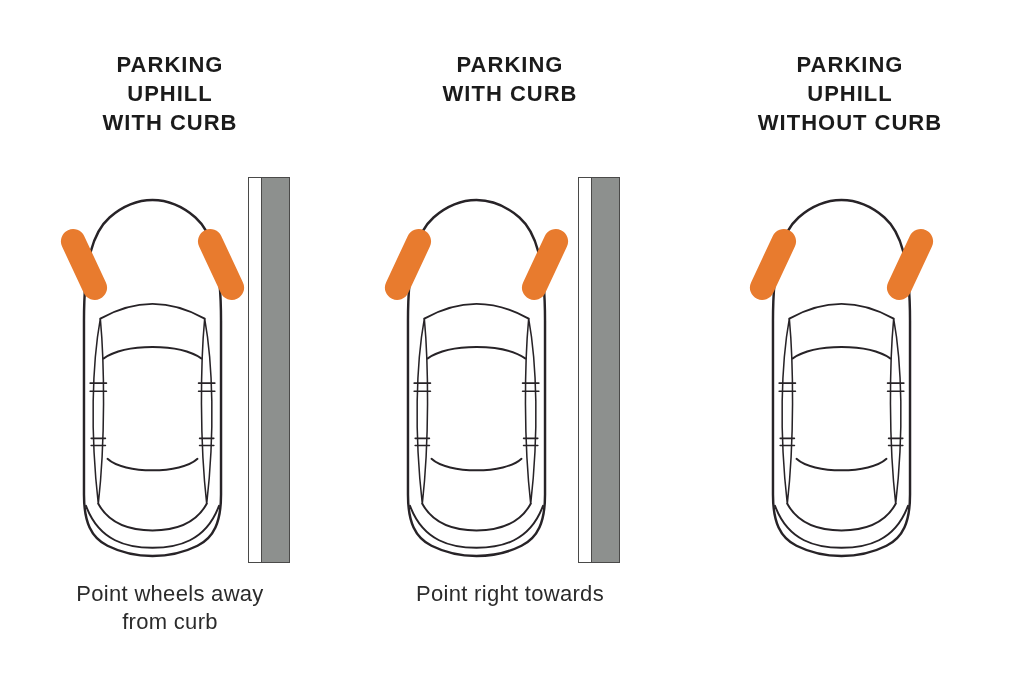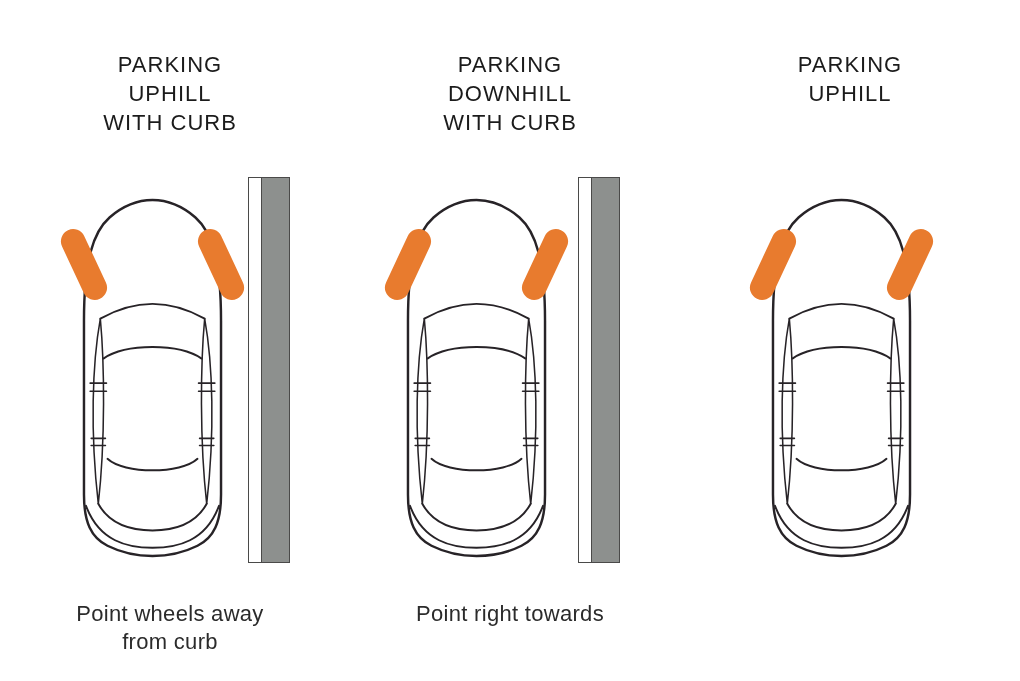--- a/index.html
+++ b/index.html
@@ -13,27 +13,27 @@
   .stage { position: absolute; left: 0; top: 0; width: 1020px; height: 681px; }
   .panel { position: absolute; top: 0; width: 340px; height: 681px; }
   .panel-1 { left: 0; }
   .panel-2 { left: 340px; }
   .panel-3 { left: 680px; }
 
   .title {
     position: absolute; top: 50px; left: 0; right: 0;
     text-align: center;
     font-size: 22px; line-height: 29px;
-    font-weight: normal;
+    font-weight: bold;
     letter-spacing: 1px;
     color: #1b1b1b;
   }
 
   .caption {
-    position: absolute; top: 600px; left: 0; right: 0;
+    position: absolute; top: 580px; left: 0; right: 0;
     text-align: center;
     font-size: 22px; line-height: 28px;
     font-weight: 400;
     letter-spacing: 0.3px;
     color: #2b2b2b;
   }
 
   .car { position: absolute; width: 225px; height: 430px; top: 162px; }
   .panel-1 .car { left: 40px; }
   .panel-2 .car { left: 24px; }
@@ -110,40 +110,40 @@
     </svg>
     <div class="caption">
       <div>Point wheels away</div>
       <div>from curb</div>
     </div>
   </div>
 
   <div class="panel panel-2">
     <div class="title">
       <div>PARKING</div>
-      <div>DOWNHILL</div>
       <div>WITH CURB</div>
     </div>
     <div class="curb">
       <div class="curb-face"></div>
     </div>
     <svg class="car" viewBox="0 0 220 420">
       <use href="#car-body"></use>
       <rect class="wheel" x="31" y="63" width="24" height="74" rx="12" transform="rotate(25 43 100)"></rect>
       <rect class="wheel" x="165" y="63" width="24" height="74" rx="12" transform="rotate(25 177 100)"></rect>
     </svg>
     <div class="caption">
       <div>Point right towards</div>
     </div>
   </div>
 
   <div class="panel panel-3">
     <div class="title">
       <div>PARKING</div>
       <div>UPHILL</div>
+      <div>WITHOUT CURB</div>
     </div>
     <svg class="car" viewBox="0 0 220 420">
       <use href="#car-body"></use>
       <rect class="wheel" x="31" y="63" width="24" height="74" rx="12" transform="rotate(25 43 100)"></rect>
       <rect class="wheel" x="165" y="63" width="24" height="74" rx="12" transform="rotate(25 177 100)"></rect>
     </svg>
   </div>
 
 </div>
 

